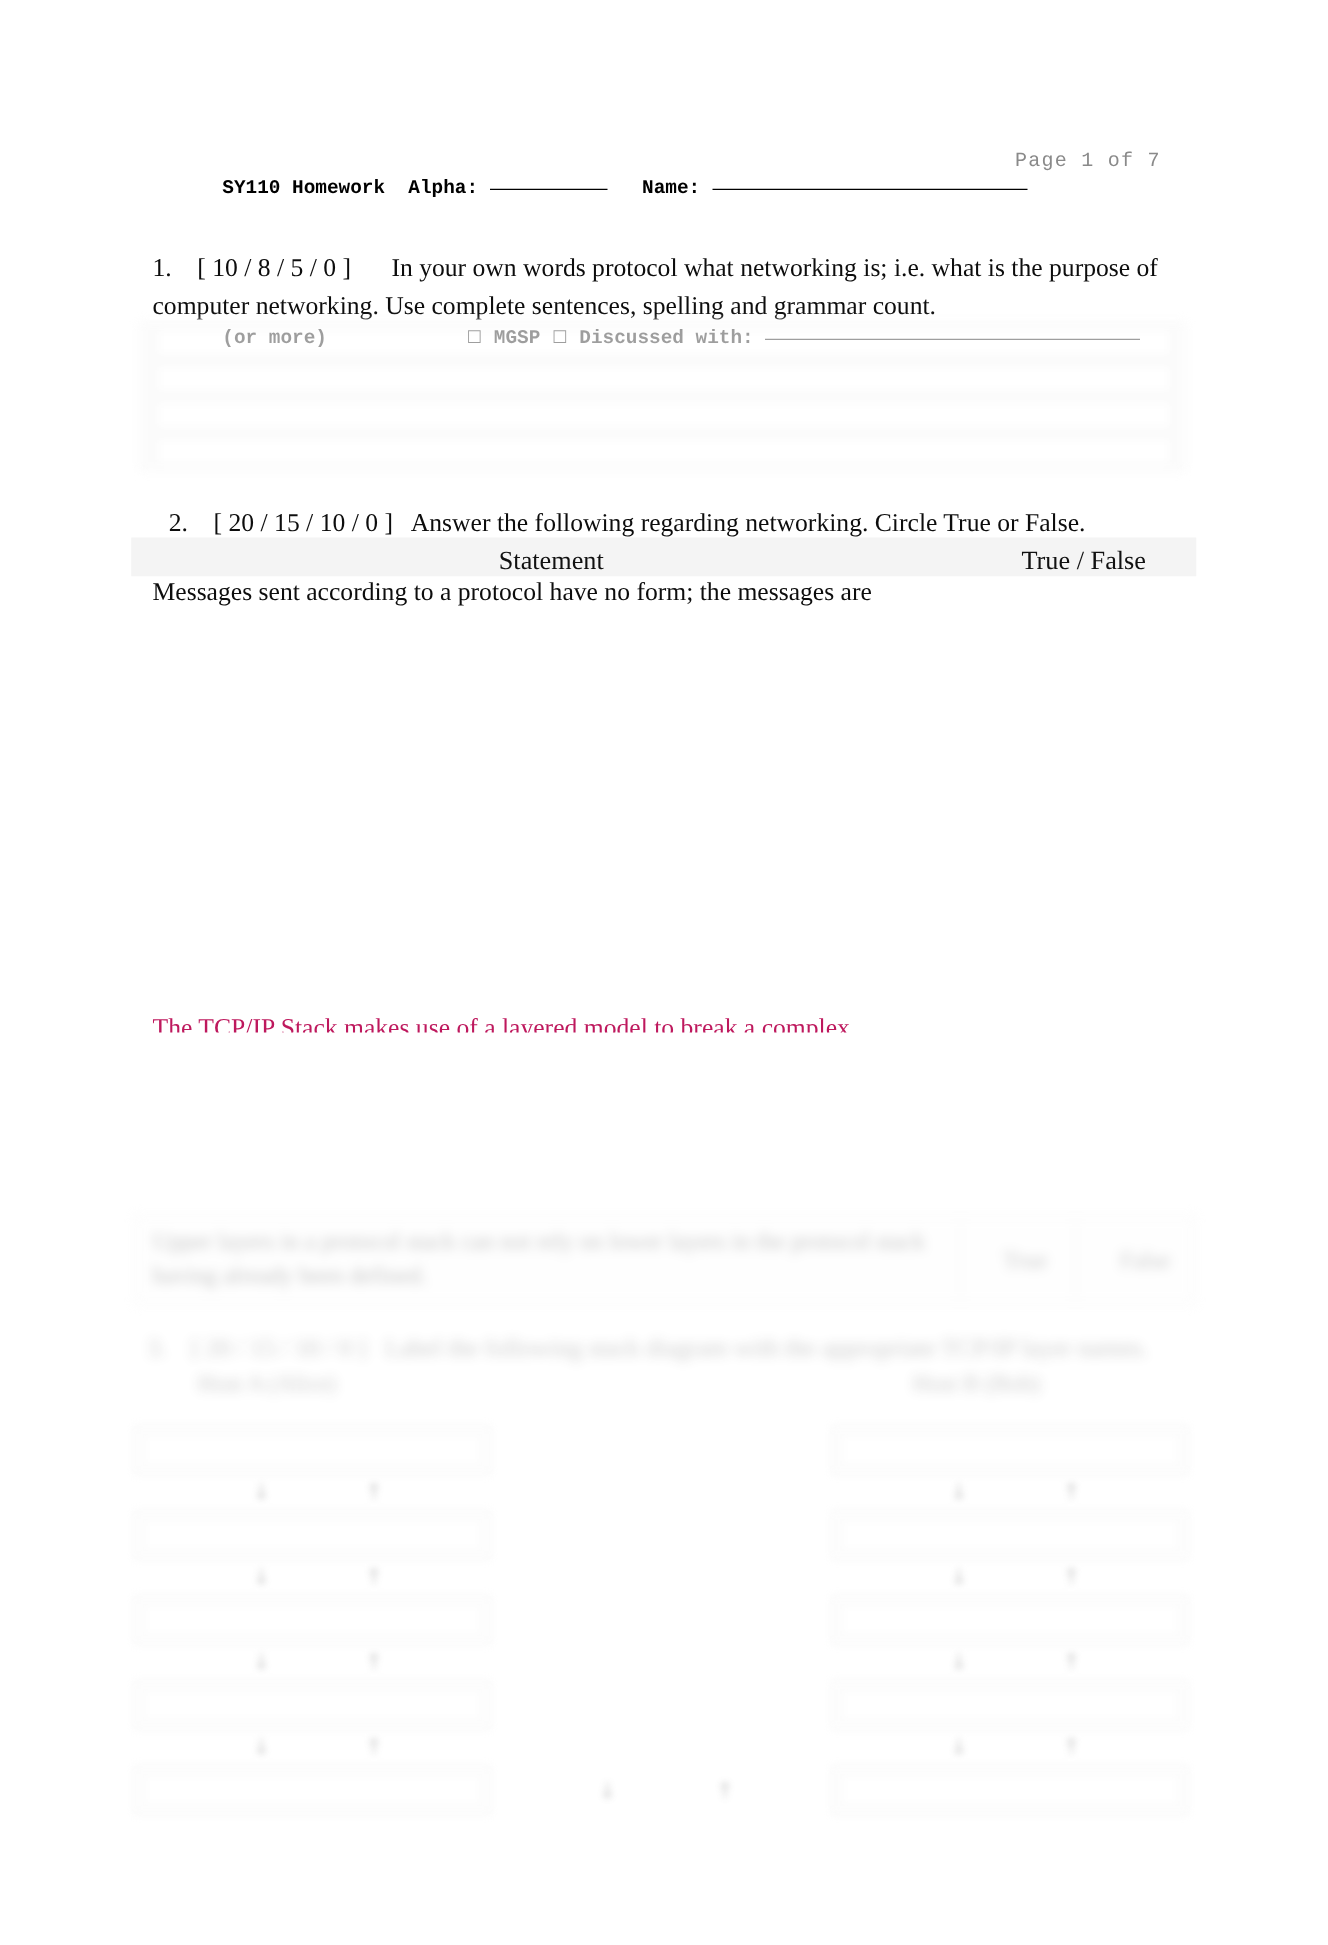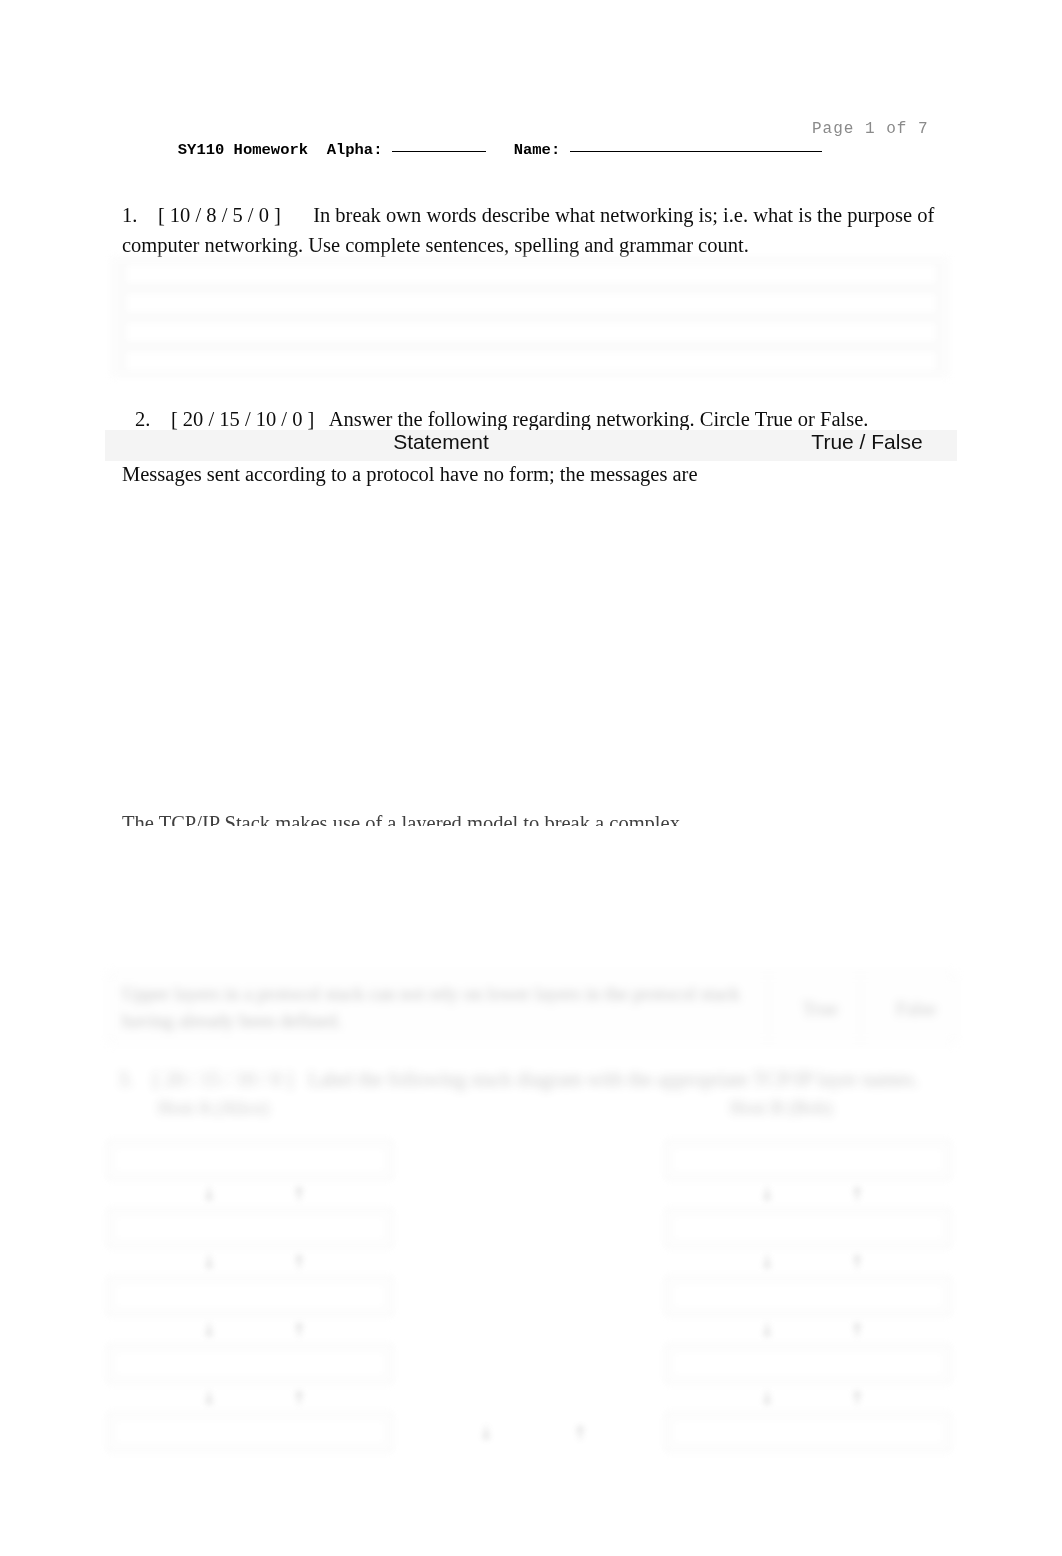--- a/index.html
+++ b/index.html
@@ -114,22 +114,22 @@
   #q2 { left: 122px; top: 404px; width: 828px; margin-left: 13px; }
 
   .tbl-head {
     position: absolute;
     left: 105px;
     top: 430px;
     width: 852px;
     height: 31px;
     background: #f4f4f4;
     display: flex;
-    align-items: flex-start;
-    font-family: Liberation Sans, sans-serif;
+    align-items: flex-end;
+    font-family: Liberation Serif, serif;
   }
   .tbl-head .c-stmt {
     flex: 0 0 672px;
     text-align: center;
     font-size: 21px;
     color: #111;
   }
   .tbl-head .c-tf {
     flex: 1;
     text-align: center;
@@ -152,21 +152,21 @@
   .stmt-clip {
     position: absolute;
     left: 122px;
     top: 812px;
     width: 760px;
     height: 14px;
     overflow: hidden;
     font-family: "Liberation Serif", serif;
     font-size: 20.5px;
     line-height: 28px;
-    color: #404040;
+    color: #be185d;
   }
   .stmt-clip span { display: block; margin-top: -3px; }
 
   
   .faded-row {
     position: absolute;
     left: 108px;
     top: 972px;
     width: 848px;
     height: 72px;
@@ -333,29 +333,32 @@
 
   <div class="hdr">
 
     <div class="hdr-row">
       <span>SY110 Homework</span><span>  </span><span>Alpha:</span><span> </span><span class="rule" style="width:94px;"></span><span>   </span><span>Name:</span><span> </span><span class="rule" style="width:252px;"></span>
       <span class="page-of">Page 1 of 7</span>
     </div>
 
 
 
+    <div class="hdr-row">
+      <span>(or more)</span><span>            </span><span class="cb">☐</span><span> </span><span>MGSP</span><span> </span><span class="cb">☐</span><span> </span><span>Discussed with:</span><span> </span><span class="rule" style="width:300px;"></span>
+    </div>
   </div>
 
 
   <div class="q" id="q1">
     <span class="q-num">1.</span>
     <span>&nbsp;&nbsp;</span>
     <span class="pts">[ 10 / 8 / 5 / 0 ]</span>
     <span class="gap"></span>
-    <span>In break own words describe what </span><span class="it">networking</span><span> is; i.e. what is the purpose of computer networking. Use complete sentences, spelling and grammar count.</span>
+    <span>In your own words protocol what </span><span class="it">networking</span><span> is; i.e. what is the purpose of computer networking. Use complete sentences, spelling and grammar count.</span>
   </div>
 
   <div class="answerbox">
     <div class="aline" style="top:6px;"></div>
     <div class="aline" style="top:35px;"></div>
     <div class="aline" style="top:64px;"></div>
     <div class="aline" style="top:93px;"></div>
   </div>
 
   <div class="q" id="q2">

